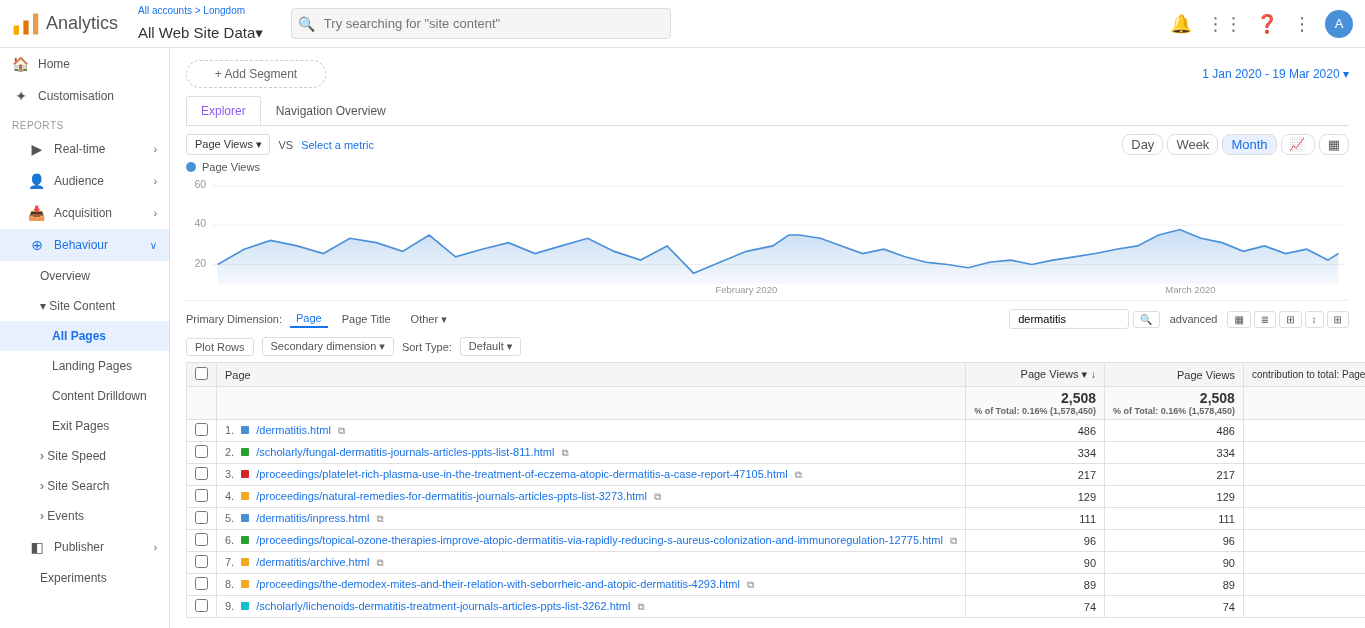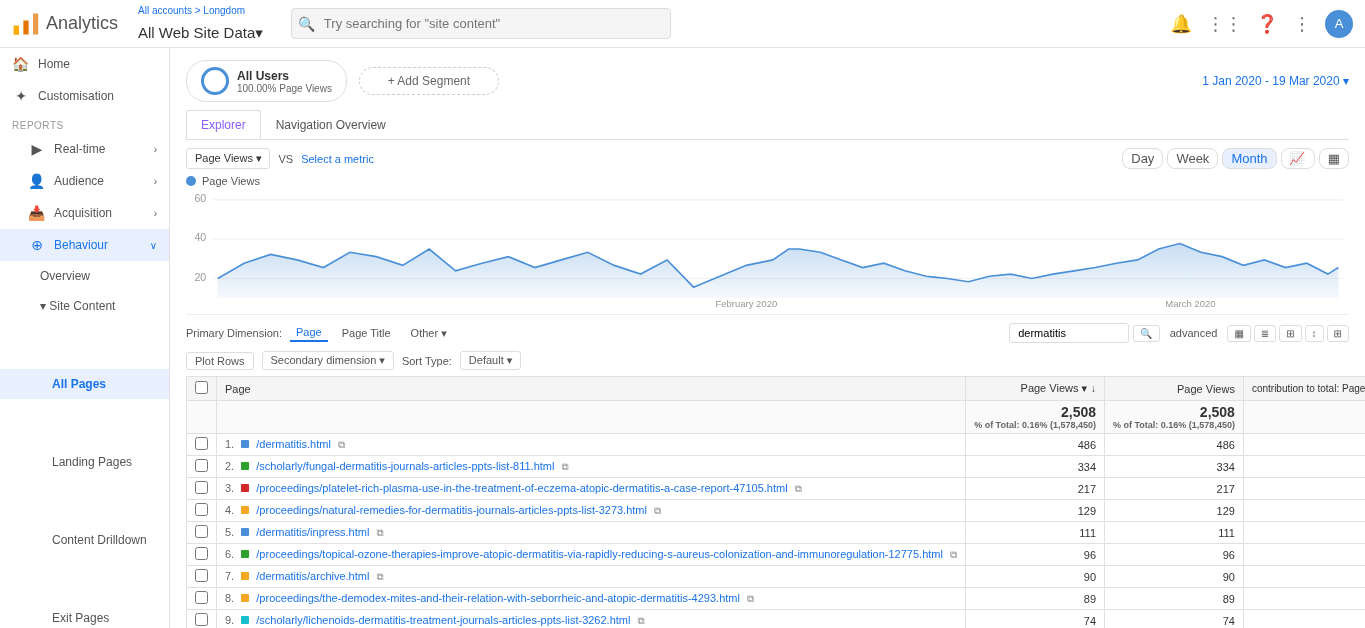--- a/index.html
+++ b/index.html
@@ -24,21 +24,21 @@
     .layout { display: flex; height: calc(628px - 48px); }
     
     
     .sidebar { width: 170px; min-width: 170px; background: #fff; border-right: 1px solid #e0e0e0; overflow-y: auto; font-size: 12px; }
     .sidebar-item { display: flex; align-items: center; gap: 8px; padding: 8px 12px; color: #555; cursor: pointer; }
     .sidebar-item.active { background: #e8f0fe; color: #1a73e8; }
     .sidebar-item .icon { font-size: 14px; width: 18px; text-align: center; }
     .sidebar-section { font-size: 10px; color: #999; padding: 8px 12px 2px; text-transform: uppercase; letter-spacing: 0.5px; }
     .sidebar-sub { padding-left: 28px; }
     .sidebar-sub-2 { padding-left: 40px; }
-    .sidebar-sub-3 { padding-left: 52px; margin-top: 48px; }
+    .sidebar-sub-3 { padding-left: 52px; }
     .sidebar-item.highlight { background: #e8f0fe; color: #1a73e8; font-weight: 600; }
     .expand-icon { font-size: 10px; margin-left: auto; }
     
     
     .main { flex: 1; overflow-y: auto; background: #fff; padding: 12px 16px; }
     
     
     .segment-row { display: flex; align-items: center; gap: 12px; margin-bottom: 8px; }
     .segment-pill { display: flex; align-items: center; gap: 8px; border: 1px solid #ddd; border-radius: 20px; padding: 6px 14px; font-size: 12px; min-width: 160px; }
     .segment-circle { width: 28px; height: 28px; border-radius: 50%; border: 3px solid #4a90d9; background: transparent; }
@@ -205,27 +205,20 @@
     <div class="sidebar-item sidebar-sub">
       
       
     </div>
 
   </div>
 
   <div class="main">
 
     <div class="segment-row">
-      <div class="segment-pill">
-        <div class="segment-circle"></div>
-        <div>
-          <div class="segment-name">All Users</div>
-          <div class="segment-sub">100.00% Page Views</div>
-        </div>
-      </div>
       <div class="add-segment">
         <span>+ Add Segment</span>
       </div>
       <div class="date-range">1 Jan 2020 - 19 Mar 2020 ▾</div>
     </div>
 
     <div class="tabs">
       <div class="tab active">Explorer</div>
       <div class="tab">Navigation Overview</div>
     </div>

